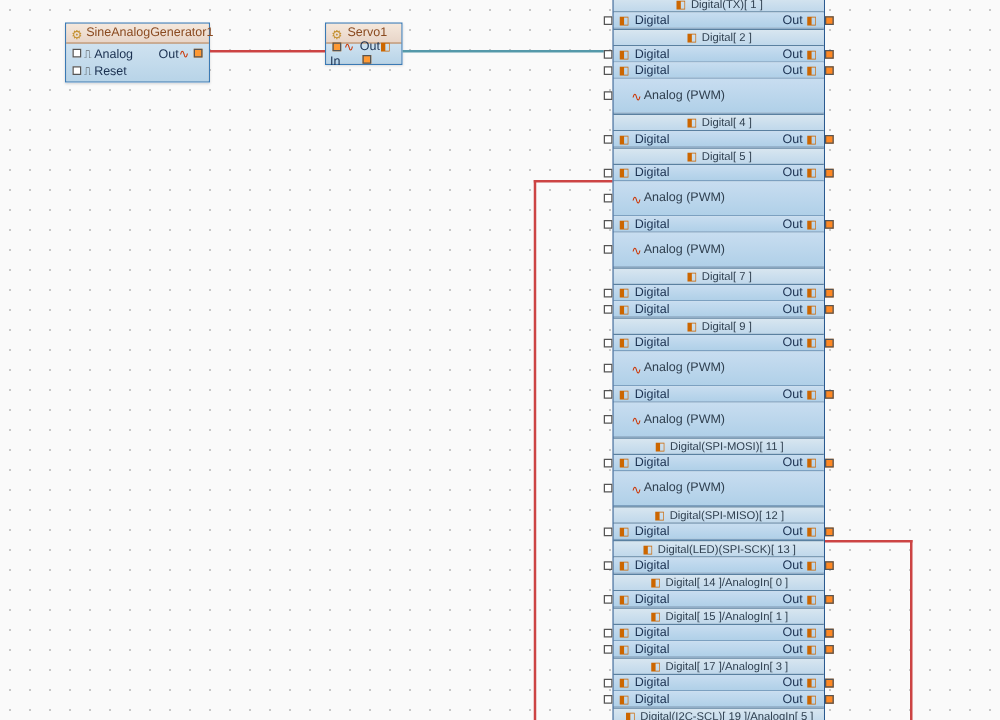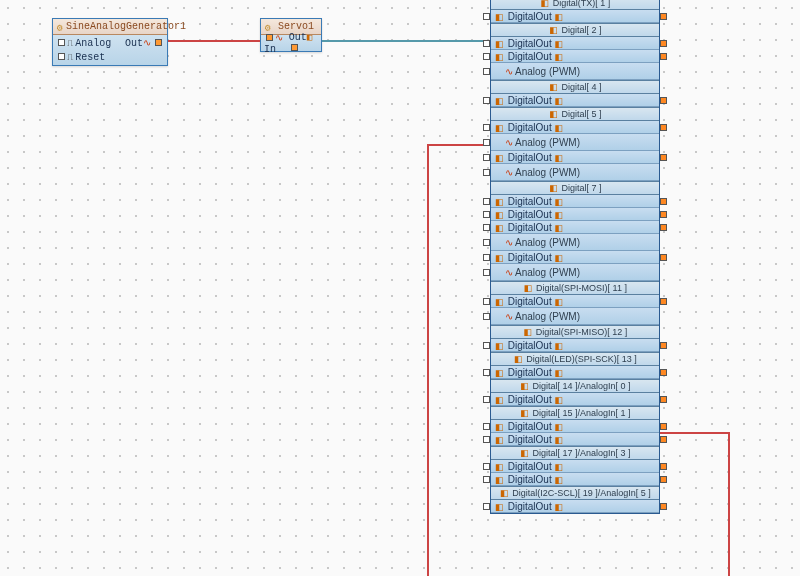--- a/index.html
+++ b/index.html
@@ -1,35 +1,35 @@
 <!DOCTYPE html>
 <html><head>
 <meta charset="utf-8">
 <style>
 * { margin:0; padding:0; box-sizing:border-box; }
 body { width:800px; height:576px; background:#fafafa; position:relative; font-family:Arial,sans-serif; font-size:10px; overflow:hidden; }
 .dot-grid { position:absolute; inset:0; background-image:radial-gradient(circle,#c8c8c8 1px,transparent 1px); background-size:16px 16px; }
-.node { position:absolute; border:1px solid #3a7ab5; background:linear-gradient(#e8d5c8,#d4b8a0); box-shadow:0 1px 2px rgba(0,0,0,.15);font-family:Liberation Mono, monospace; }
+.node { position:absolute; border:1px solid #3a7ab5; background:linear-gradient(#e8d5c8,#d4b8a0); box-shadow:0 1px 2px rgba(0,0,0,.15); }
 .node-title { background:linear-gradient(#f5e8dc,#e8d5c8); color:#8a4a20; padding:2px 4px; border-bottom:1px solid #b88860; display:flex; align-items:center; gap:3px; }
 .node-body { background:linear-gradient(#cfe2f0,#b8d4e8); padding:1px 3px; }
 .row { display:flex; justify-content:space-between; align-items:center; height:14px; color:#1a3050; }
 .port { display:inline-block; width:7px; height:7px; border:1px solid #555; background:#fff; margin:0 2px; }
 .port.c { background:#ff9933; }
 .icon { width:10px; height:10px; display:inline-block; }
 .icon.gear::before { content:"⚙"; font-size:10px; color:#c49030; }
 .icon.sig::before { content:"∿"; font-size:10px; color:#cc3300; }
 .icon.dig::before { content:"◧"; font-size:9px; color:#cc6600; }
 .pulse::before { content:"⎍"; color:#333; font-size:9px; margin-right:2px; }
 .wire { position:absolute; height:2px; background:#cc4444; }
 .wire.blue { background:#5599aa; }
 
 .pins { position:absolute; left:490px; top:-5px; width:170px; border:1px solid #2a5a90; }
 .pins .sec-hdr { background:linear-gradient(#d8e6f0,#c0d8eb); color:#304050; font-size:9px; padding:1px 6px; text-align:center; border-top:1px solid #5a80a0; border-bottom:1px solid #5a80a0; display:flex; align-items:center; justify-content:center; gap:3px; }
-.pins .pin-row { background:linear-gradient(#c8ddf0,#b0d0e8); display:flex; align-items:center; padding:1px 4px; height:13px; border-bottom:1px solid #7ca0c0; position:relative; }
-.pins .sub { background:linear-gradient(#c8ddf0,#b0d0e8); padding:1px 4px 1px 14px; height:17px; border-bottom:1px solid #7ca0c0; color:#304050; display:flex; align-items:center; }
+.pins .pin-row { background:linear-gradient(#c8ddf0,#b0d0e8); display:flex; align-items:center; justify-content:space-between; padding:1px 4px; height:13px; border-bottom:1px solid #7ca0c0; position:relative; }
+.pins .sub { background:linear-gradient(#c8ddf0,#b0d0e8); padding:1px 4px 1px 14px; height:28px; border-bottom:1px solid #7ca0c0; color:#304050; display:flex; align-items:center; }
 .portL { position:absolute; left:-8px; width:7px; height:7px; border:1px solid #555; background:#fff; }
 .portR { position:absolute; right:-8px; width:7px; height:7px; border:1px solid #555; background:#fff; }
 .portR.c { background:#ff8822; }
 .lbl-d { color:#1a3050; }
 .lbl-o { color:#1a3050; }
 </style>
 </head>
 <body>
 <div class="dot-grid"></div>
 
@@ -119,20 +119,21 @@
       <span class="lbl-d"><span class="icon dig"></span> Digital</span>
       <span class="lbl-o">Out <span class="icon dig"></span></span>
       <span class="portR c"></span>
     </div>
     <div class="pin-row">
       <span class="portL"></span>
       <span class="lbl-d"><span class="icon dig"></span> Digital</span>
       <span class="lbl-o">Out <span class="icon dig"></span></span>
       <span class="portR c"></span>
     </div>
+    <div class="sec-hdr"><span class="icon dig"></span>Digital[ 9 ]</div>
     <div class="pin-row">
       <span class="portL"></span>
       <span class="lbl-d"><span class="icon dig"></span> Digital</span>
       <span class="lbl-o">Out <span class="icon dig"></span></span>
       <span class="portR c"></span>
     </div>
     <div class="sub"><span class="portL"></span><span class="icon sig"></span> Analog (PWM)</div>
     <div class="pin-row">
       <span class="portL"></span>
       <span class="lbl-d"><span class="icon dig"></span> Digital</span>

